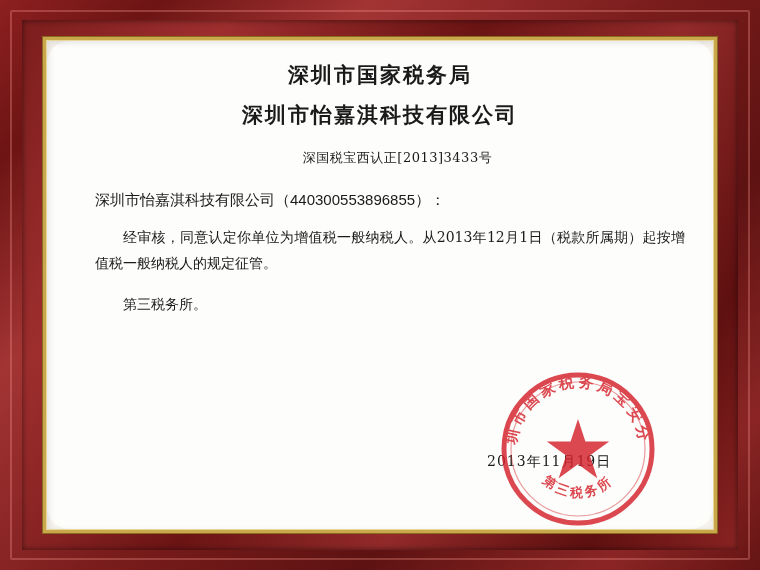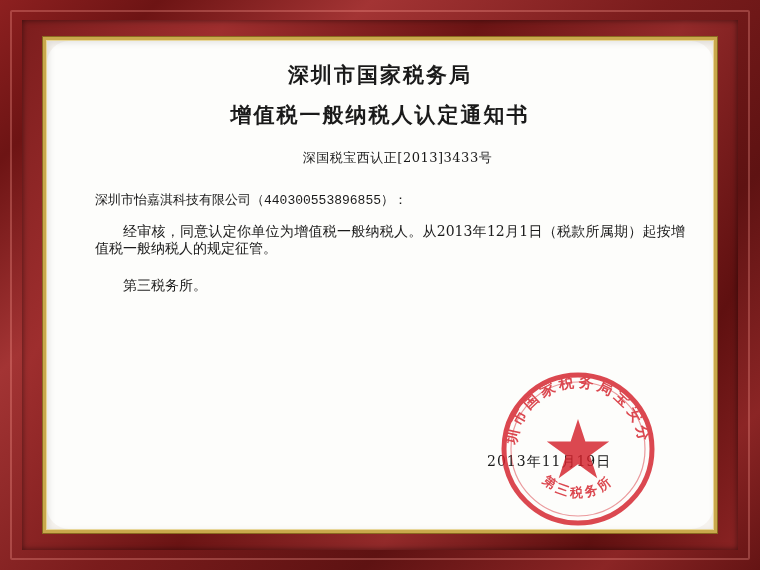--- a/index.html
+++ b/index.html
@@ -92,27 +92,27 @@
   }
   .doc-number {
     text-align: center;
     font-size: 13px;
     margin-top: 20px;
     letter-spacing: 0.5px;
     font-family: "DejaVu Serif", "Liberation Serif", serif;
     margin-left: 35px;
   }
   .recipient {
-    font-size: 13px;
+    font-size: 15px;
     margin: 24px 0 0 48px;
-    font-family: Liberation Mono, monospace;
+    font-family: Liberation Sans, sans-serif;
   }
   .body-para {
     font-size: 14px;
-    line-height: 17px;
+    line-height: 26px;
     margin: 14px 28px 0 48px;
     text-indent: 28px;
     text-align: justify;
     font-family: "DejaVu Serif", "Liberation Serif", serif;
   }
   .closing {
     font-size: 14px;
     margin: 20px 0 0 48px;
     text-indent: 28px;
     font-family: "DejaVu Serif", "Liberation Serif", serif;
@@ -143,21 +143,21 @@
 <div class="frame-outer">
   <div class="frame-bevel-hi"></div>
 </div>
 <div class="frame-inner-wood"></div>
 <div class="frame-gold"></div>
 
 <div class="paper">
   <div class="doc">
 
     <div class="title-1">深圳市国家税务局</div>
-    <div class="title-2">增值税一般纳税人认定通知书</div>
+    <div class="title-2">深圳市怡嘉淇科技有限公司</div>
     <div class="doc-number">深国税宝西认正[2013]3433号</div>
 
     <div class="recipient">深圳市怡嘉淇科技有限公司（440300553896855）：</div>
 
     <div class="body-para">经审核，同意认定你单位为增值税一般纳税人。从2013年12月1日（税款所属期）起按增值税一般纳税人的规定征管。</div>
 
     <div class="closing">第三税务所。</div>
 
     <div class="doc-date">2013年11月19日</div>
 

